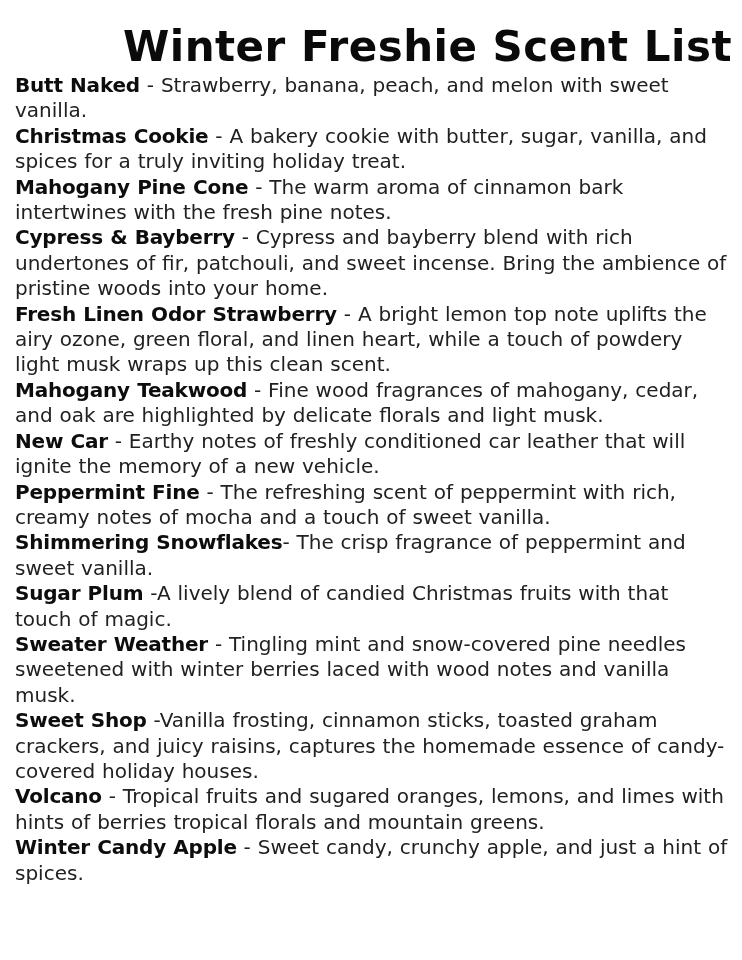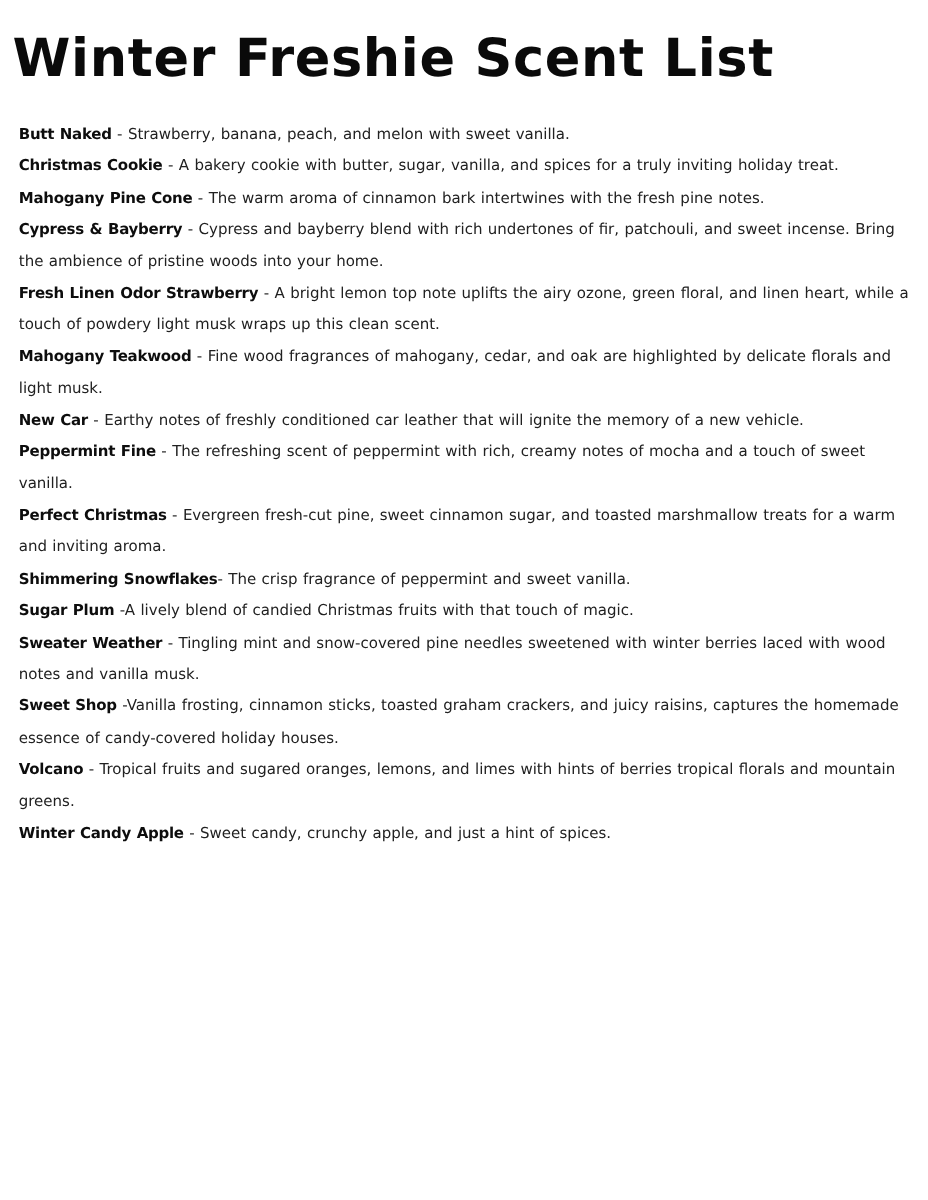--- a/index.html
+++ b/index.html
@@ -11,32 +11,32 @@
     position: relative;
     width: 742px;
     height: 960px;
     margin: 0 auto;
     background: #ffffff;
     overflow: hidden;
     font-family: "DejaVu Sans", "Liberation Sans", sans-serif;
     box-sizing: border-box;
   }
   .page-title {
-    margin: 22px 10px 22px 10px;
-    text-align: left;
+    margin: 22px 10px 0 10px;
+    text-align: right;
     font-size: 42px;
     font-weight: 800;
     letter-spacing: 0.5px;
     color: #0a0a0a;
     font-family: "DejaVu Sans", "Liberation Sans", sans-serif;
   }
   .scent-list {
     padding: 2px 14px 0 15px;
     color: #1f1f1f;
-    font-size: 12px;
+    font-size: 20px;
     line-height: 25.4px;
   }
   .entry {
     margin: 0;
     padding: 0;
     text-align: left;
     word-spacing: 0.5px;
   }
   .scent-name {
     font-weight: 700;
@@ -64,21 +64,20 @@
 
 
   <p class="entry"><strong class="scent-name">Fresh Linen Odor Strawberry</strong><span class="scent-sep"> - </span><span class="scent-desc">A bright lemon top note uplifts the airy ozone, green floral, and linen heart, while a touch of powdery light musk wraps up this clean scent.</span></p>
 
   <p class="entry"><strong class="scent-name">Mahogany Teakwood</strong><span class="scent-sep"> - </span><span class="scent-desc">Fine wood fragrances of mahogany, cedar, and oak are highlighted by delicate florals and light musk.</span></p>
 
   <p class="entry"><strong class="scent-name">New Car</strong><span class="scent-sep"> - </span><span class="scent-desc">Earthy notes of freshly conditioned car leather that will ignite the memory of a new vehicle.</span></p>
 
   <p class="entry"><strong class="scent-name">Peppermint Fine</strong><span class="scent-sep"> - </span><span class="scent-desc">The refreshing scent of peppermint with rich, creamy notes of mocha and a touch of sweet vanilla.</span></p>
 
-  <p class="entry"><strong class="scent-name">Perfect Christmas</strong><span class="scent-sep"> - </span><span class="scent-desc">Evergreen fresh-cut pine, sweet cinnamon sugar, and toasted marshmallow treats for a warm and inviting aroma.</span></p>
 
   <p class="entry"><strong class="scent-name">Shimmering Snowflakes</strong><span class="scent-sep">- </span><span class="scent-desc">The crisp fragrance of peppermint and sweet vanilla.</span></p>
 
   <p class="entry"><strong class="scent-name">Sugar Plum</strong><span class="scent-sep"> -</span><span class="scent-desc">A lively blend of candied Christmas fruits with that touch of magic.</span></p>
 
   <p class="entry"><strong class="scent-name">Sweater Weather</strong><span class="scent-sep"> - </span><span class="scent-desc">Tingling mint and snow-covered pine needles sweetened with winter berries laced with wood notes and vanilla musk.</span></p>
 
   <p class="entry"><strong class="scent-name">Sweet Shop</strong><span class="scent-sep"> -</span><span class="scent-desc">Vanilla frosting, cinnamon sticks, toasted graham crackers, and juicy raisins, captures the homemade essence of candy-covered holiday houses.</span></p>
 
   <p class="entry"><strong class="scent-name">Volcano</strong><span class="scent-sep"> - </span><span class="scent-desc">Tropical fruits and sugared oranges, lemons, and limes with hints of berries tropical florals and mountain greens.</span></p>

